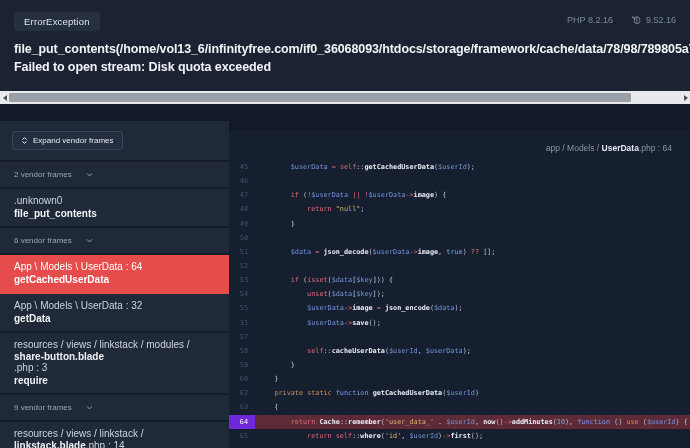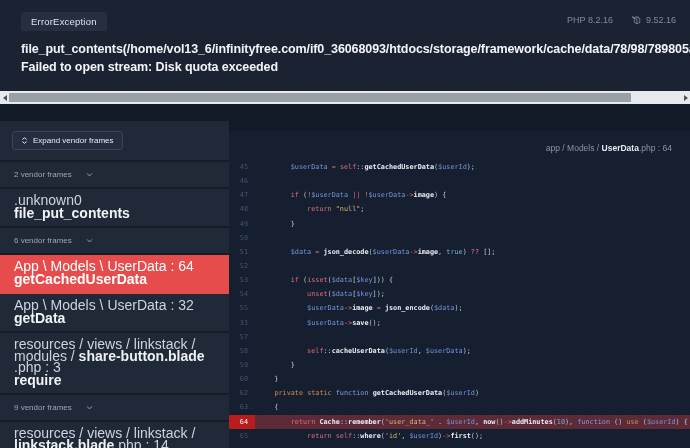--- a/index.html
+++ b/index.html
@@ -9,21 +9,21 @@
     background:#121a28; color:#e6e9f0; position:relative;
   }
   .dots {
     background-image: radial-gradient(circle, #232e45 0.8px, transparent 0.9px);
     background-size: 15px 15px;
   }
 
   
   .header {
     position:absolute; top:0; left:0; width:690px; height:91px;
-    background-color:#1b2333; padding:12px 14px 0 21px;
+    background-color:#1b2333; padding:12px 14px 0 14px;
   }
   .header-top { display:flex; align-items:flex-start; justify-content:space-between; }
   .badge {
     display:inline-block; background:#262f40; color:#dfe4ec;
     font-size:9.5px; padding:4px 10px; border-radius:3px; letter-spacing:.2px;
   }
   .versions { display:flex; align-items:center; gap:5px; color:#7f8a9d; font-size:9px; margin-top:3px; }
   .versions .sep { width:8px; }
   .lara-icon { width:10px; height:10px; display:inline-block; }
   .msg { margin-top:9px; }
@@ -61,21 +61,21 @@
     color:#e8ecf2; font-size:8px; padding:4px 8px; cursor:pointer;
   }
   .frame-vendor {
     display:flex; align-items:center; gap:14px;
     padding:8px 14px; border-bottom:2px solid #151d2b;
     color:#9ba6b6; font-size:8px; cursor:pointer;
   }
   .chev { width:7px; height:7px; }
   .frame {
     padding:6px 14px 7px 14px; border-bottom:2px solid #151d2b;
-    font-size:14px; line-height:11.5px; cursor:pointer;
+    font-size:10px; line-height:11.5px; cursor:pointer;
   }
   .frame-path { color:#cdd4df; }
   .frame-path b { color:#eef1f6; font-weight:bold; }
   .frame-method { color:#f0f3f7; font-weight:bold; margin-top:1px; }
   .frame.active { background:#e74c4c; border-bottom-color:#e74c4c; }
   .frame.active .frame-path, .frame.active .frame-method { color:#ffffff; }
 
   .codepane {
     position:absolute; top:27px; left:229px; width:461px; height:327px;
     background-color:#161f2f; overflow:hidden;
@@ -83,21 +83,21 @@
   .breadcrumb {
     height:29px; display:flex; align-items:center; justify-content:flex-end;
     padding:4px 18px 0 0; font-size:8.5px; color:#8b95a7; white-space:pre;
   }
   .breadcrumb b { color:#e5e9f0; font-weight:bold; }
   .code-lines { font-family:"DejaVu Sans Mono","Liberation Mono",monospace; font-size:6.8px; }
   .code-line { display:flex; height:14.15px; line-height:14.15px; white-space:pre; }
   .ln { flex:0 0 26px; text-align:right; padding-right:7px; color:#46536e; }
   .code-text { padding-left:3px; }
   .code-line.marked { background:#5d2b38; }
-  .code-line.marked .ln { background:#b91c1c; color:#ffffff; }
+  .code-line.marked .ln { background:#6d28d9; color:#ffffff; }
   .tok-p  { color:#c2c9d6; }
   .tok-k  { color:#e06c75; }
   .tok-k2 { color:#d08a55; }
   .tok-kb { color:#7f9bef; }
   .tok-v  { color:#7394da; }
   .tok-f  { color:#e9edf4; font-weight:bold; }
   .tok-s  { color:#d5b272; }
   .tok-n  { color:#6fb0d8; }
 </style>
 </head>

